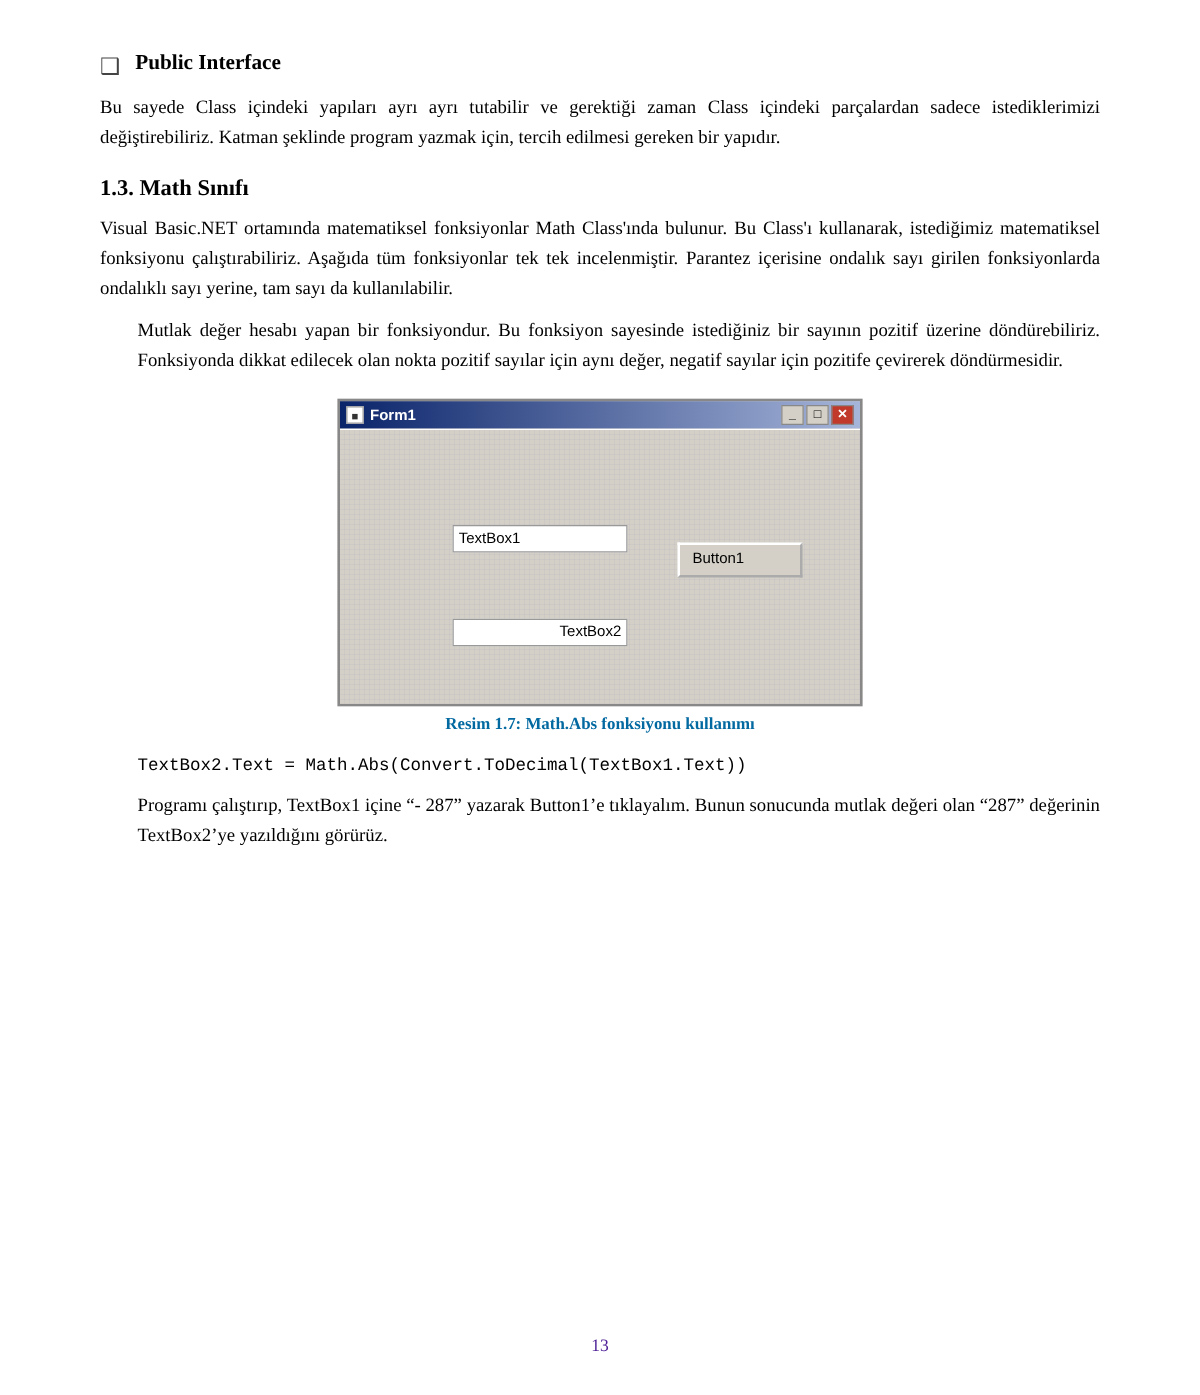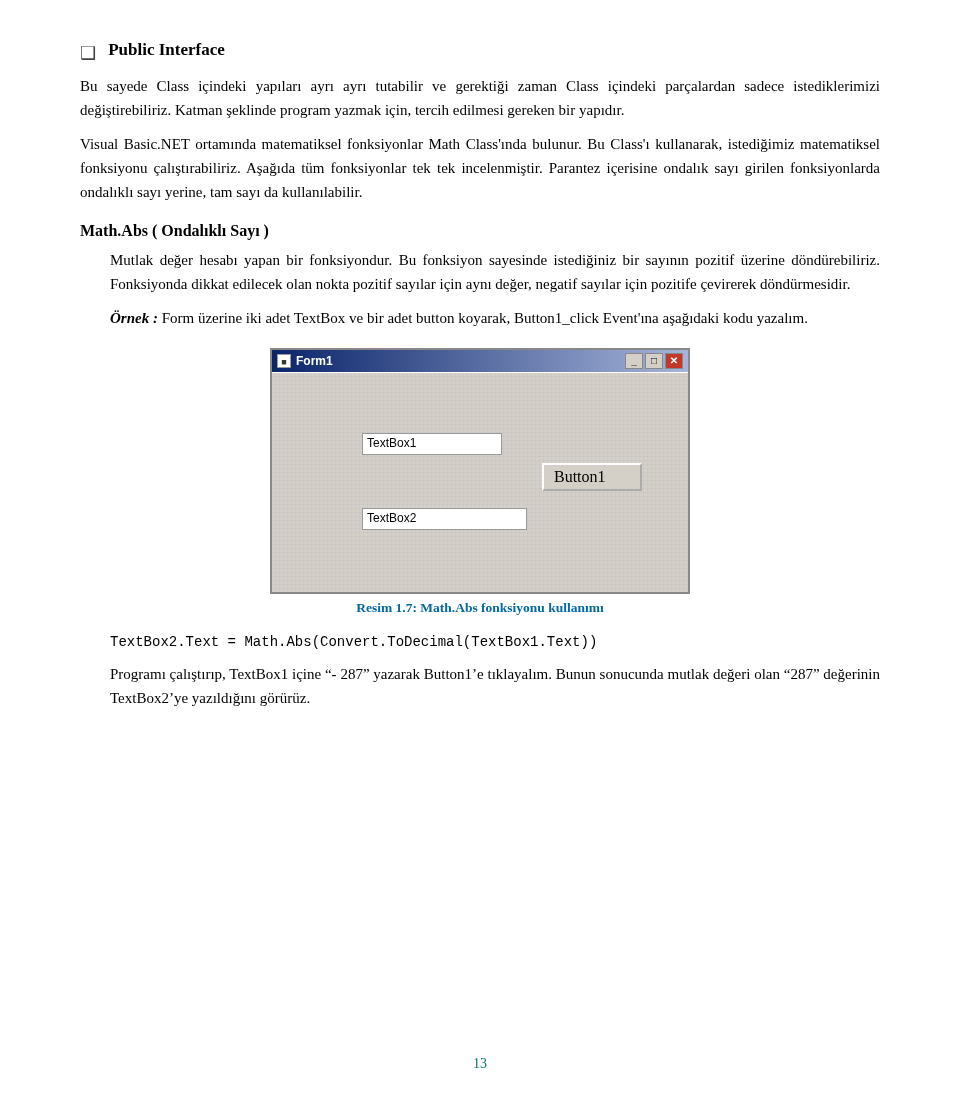--- a/index.html
+++ b/index.html
@@ -141,95 +141,93 @@
       border-top: 1px solid #fff;
     }
     .form-textbox {
       position: absolute;
       background: #fff;
       border: 1px solid #999;
       font-family: Tahoma, sans-serif;
       font-size: 12px;
       padding: 2px 4px;
       color: #000;
+      margin-top: 16px;
     }
     .form-button {
       position: absolute;
       background: #d4d0c8;
       border: 2px outset #fff;
-      font-family: Liberation Serif, serif;
-      font-size: 16px;
+      font-family: Liberation Sans, sans-serif;
+      font-size: 12px;
       padding: 3px 10px;
       cursor: default;
       color: #000;
     }
     .caption-text {
       font-size: 13.5px;
       font-weight: bold;
       text-align: center;
       margin-top: 6px;
       color: #0369a1;
     }
     .page-number {
       position: absolute;
-      bottom: 44px;
+      bottom: 30px;
       left: 50%;
       transform: translateX(-50%);
       font-size: 14px;
-      color: #0f766e;
+      color: #4c1d95;
     }
     .indent {
       margin-left: 30px;
     }
   </style>
 </head>
 <body>
 
 <div class="page">
 
   <div class="bullet-section">
     <span class="bullet-icon">❑</span>
     <span class="section-title">Public Interface</span>
   </div>
 
   <p class="paragraph">Bu sayede Class içindeki yapıları ayrı ayrı tutabilir ve gerektiği zaman Class içindeki parçalardan sadece istediklerimizi değiştirebiliriz. Katman şeklinde program yazmak için, tercih edilmesi gereken bir yapıdır.</p>
 
+  <div class="section-heading">1.3.  Math  Sınıfı</div>
 
   <p class="paragraph">Visual Basic.NET ortamında matematiksel fonksiyonlar Math Class'ında bulunur. Bu Class'ı kullanarak, istediğimiz matematiksel fonksiyonu çalıştırabiliriz. Aşağıda tüm fonksiyonlar tek tek incelenmiştir. Parantez içerisine ondalık sayı girilen fonksiyonlarda ondalıklı sayı yerine, tam sayı da kullanılabilir.</p>
 
-  <div class="subsection-heading">Math.Abs ( Ondalıklı Sayı )</div>
 
   <div class="indent">
     <p class="paragraph">Mutlak değer hesabı yapan bir fonksiyondur. Bu fonksiyon sayesinde istediğiniz bir sayının pozitif üzerine döndürebiliriz. Fonksiyonda dikkat edilecek olan nokta pozitif sayılar için aynı değer, negatif sayılar için pozitife çevirerek döndürmesidir.</p>
   </div>
 
-  <p class="paragraph indent">
-    <span class="example-label">Örnek :</span><span> Form üzerine iki adet TextBox ve bir adet button koyarak, Button1_click Event'ına aşağıdaki kodu yazalım.</span>
-  </p>
 
   <div class="form-image-container">
     <div class="form-window">
       <div class="form-titlebar">
         <div class="form-titlebar-left">
           <span class="form-icon-small">■</span>
           <span>Form1</span>
         </div>
         <div class="form-titlebar-buttons">
           <span class="titlebar-btn">_</span>
           <span class="titlebar-btn">□</span>
           <span class="titlebar-btn close">✕</span>
         </div>
       </div>
       <div class="form-body">
 
         <div class="form-textbox" style="left: 90px; top: 60px; width: 140px; height: 22px;">
           <span>TextBox1</span>
         </div>
 
-        <div class="form-textbox" style="left: 90px; top: 135px; width: 165px; height: 22px;">
+        <div class="form-textbox" style="left: 90px; top: 135px; width: 140px; height: 22px; text-align: right;">
           <span>TextBox2</span>
         </div>
 
         <div class="form-button" style="left: 270px; top: 90px; width: 100px; height: 28px;">
           <span>Button1</span>
         </div>
       </div>
     </div>
     <div class="caption-text">Resim 1.7: Math.Abs fonksiyonu kullanımı</div>
   </div>

